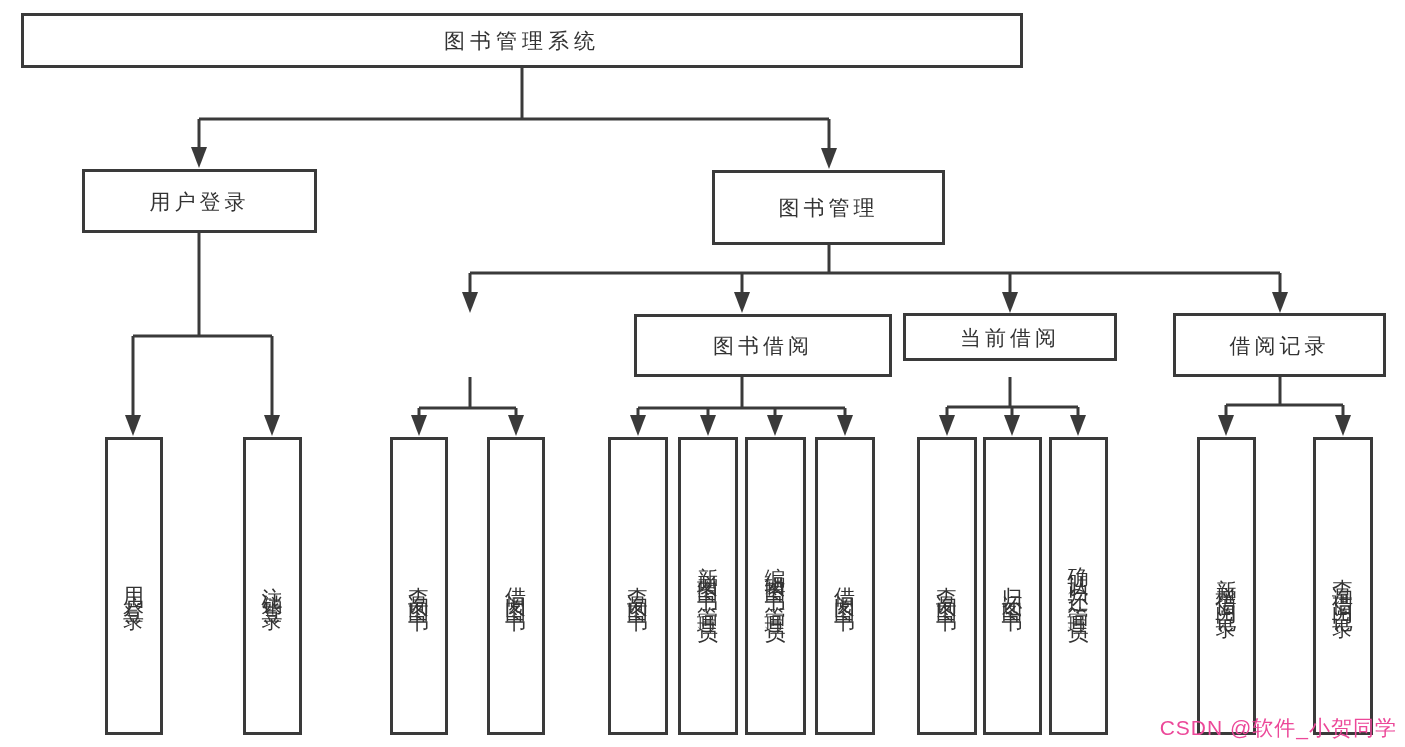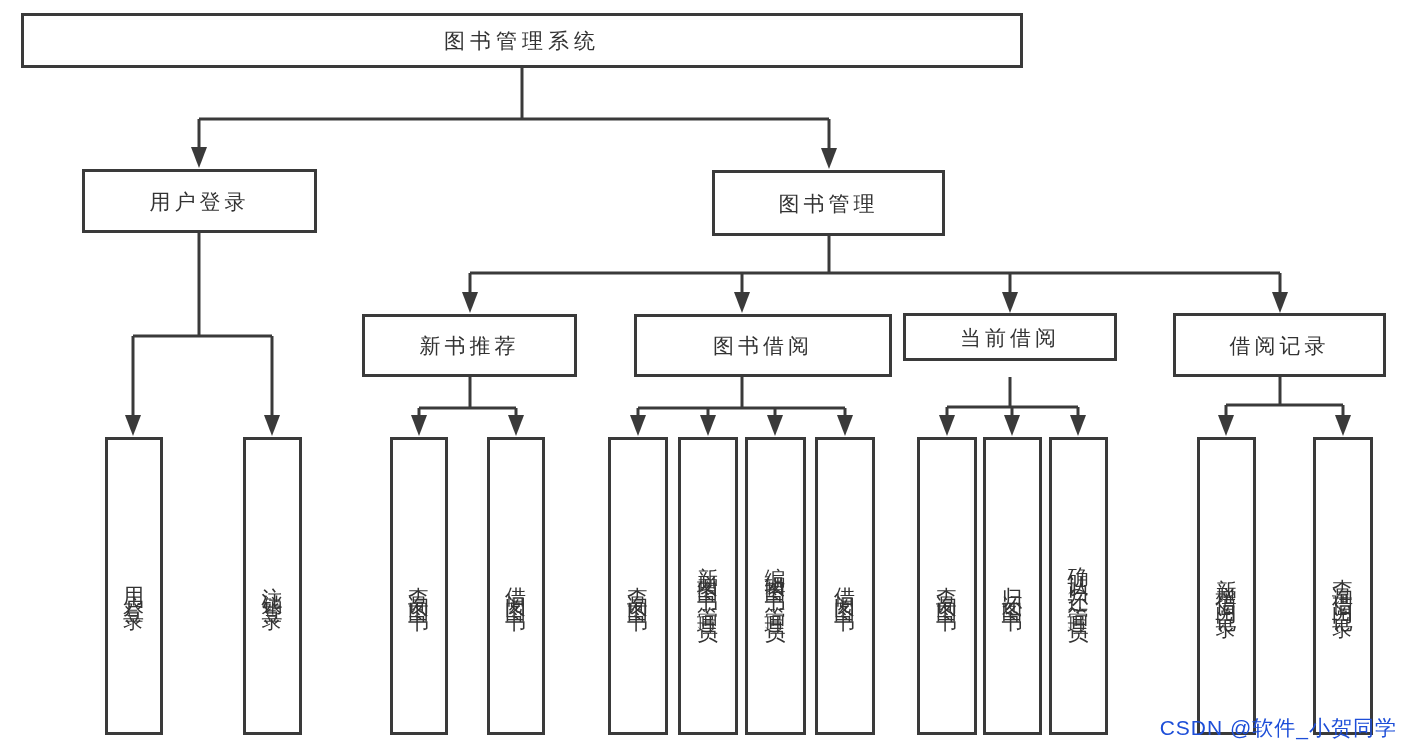--- a/index.html
+++ b/index.html
@@ -44,21 +44,21 @@
   .v-box {
     writing-mode: vertical-rl;
     text-orientation: mixed;
     letter-spacing: 8px;
     font-size: 21px;
   }
   .watermark {
     position: absolute;
     right: 8px;
     bottom: 5px;
-    color: #1d4ed8;
+    color: #ec4899;
     font-size: 21px;
     letter-spacing: 1px;
     white-space: nowrap;
   }
 </style>
 </head>
 <body>
 
 <div id="canvas">
 
@@ -124,23 +124,22 @@
       <polygon points="1004,415 1020,415 1012,436"></polygon>
       <polygon points="1070,415 1086,415 1078,436"></polygon>
       <polygon points="1218,415 1234,415 1226,436"></polygon>
       <polygon points="1335,415 1351,415 1343,436"></polygon>
     </g>
   </svg>
 
   <div class="box h-box root-box" style="left:21px;top:13px;width:1002px;height:55px;">图书管理系统</div>
 
   <div class="box h-box" style="left:82px;top:169px;width:235px;height:64px;">用户登录</div>
-  <div class="box h-box" style="left:712px;top:170px;width:233px;height:66px;">图书管理</div>
+  <div class="box h-box" style="left:712px;top:170px;width:233px;height:75px;">图书管理</div>
 
-  <div class="box h-box" style="left:362px;top:314px;width:215px;height:63px;">新书推荐</div>
   <div class="box h-box" style="left:634px;top:314px;width:258px;height:63px;">图书借阅</div>
   <div class="box h-box" style="left:903px;top:313px;width:214px;height:48px;">当前借阅</div>
   <div class="box h-box" style="left:1173px;top:313px;width:213px;height:64px;">借阅记录</div>
 
   <div class="box v-box" style="left:105px;top:437px;width:58px;height:298px;">用户登录</div>
   <div class="box v-box" style="left:243px;top:437px;width:59px;height:298px;">注销登录</div>
 
   <div class="box v-box" style="left:390px;top:437px;width:58px;height:298px;">查询图书</div>
   <div class="box v-box" style="left:487px;top:437px;width:58px;height:298px;">借阅图书</div>
 

